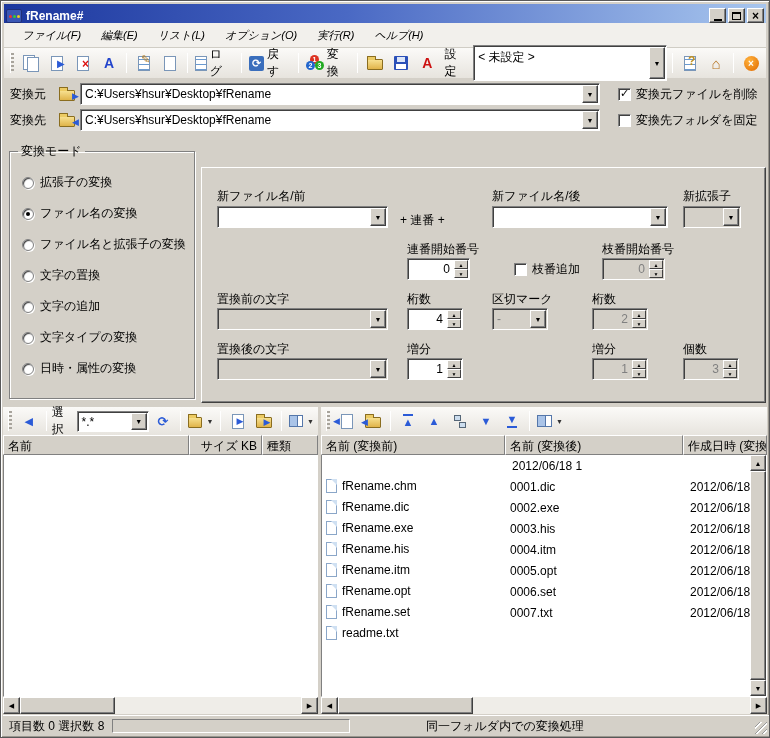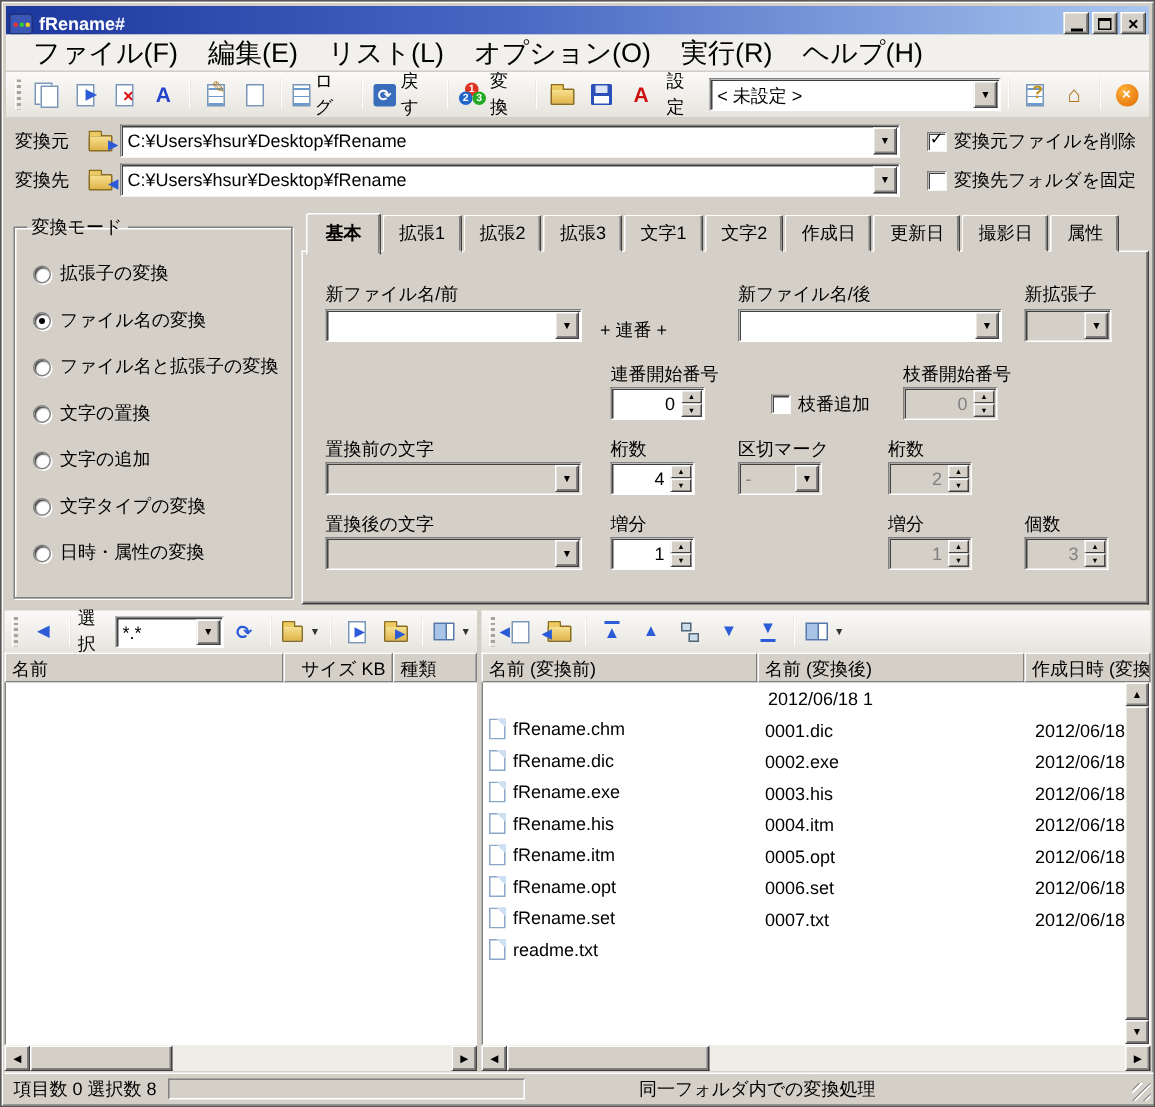--- a/index.html
+++ b/index.html
@@ -21,21 +21,21 @@
   .winbtns{display:flex;gap:2px;}
   .winbtn{width:17px;height:15px;display:inline-flex;align-items:center;justify-content:center;cursor:default;
     background:#d4d0c8;border:1px solid;border-color:#fff #404040 #404040 #fff;box-shadow:inset -1px -1px 0 #808080;}
   .glyph-min{width:8px;height:2px;background:#000;margin-top:8px;}
   .glyph-max{width:9px;height:8px;border:1px solid #000;border-top-width:2px;}
   .glyph-x{font-weight:bold;font-size:12px;line-height:1;}
 
   
   .menubar{position:absolute;left:3px;top:22px;width:762px;height:25px;background:#f2f0ec;
     border-bottom:1px solid #d0cdc5;display:flex;align-items:center;padding-left:8px;}
-  .menu-item{padding:3px 10px;font-size:18px;cursor:default;}
+  .menu-item{padding:3px 10px;font-size:11px;cursor:default;font-style:italic;}
 
   
   .toolbar{position:absolute;left:3px;top:47px;width:762px;height:30px;
     background:linear-gradient(#fbfaf8,#e7e4de);display:flex;align-items:center;padding:0 3px;gap:2px;}
   .grip{width:4px;height:20px;margin:0 3px;background:repeating-linear-gradient(#a8a49c 0 2px,transparent 2px 4px);border-left:1px solid #fff;}
   .tsep{width:1px;height:20px;background:#b4b0a8;border-right:1px solid #fff;margin:0 3px;}
   .tbtn{height:24px;min-width:24px;display:inline-flex;align-items:center;justify-content:center;gap:3px;
     padding:0 2px;position:relative;cursor:default;}
   .tbtn .tlabel{font-size:12px;}
 
@@ -259,21 +259,21 @@
     <span class="tbtn">
         <span class="i-folder"></span>
       </span>
     <span class="tbtn">
         <span class="i-floppy"></span>
       </span>
     <span class="tbtn">
         <span class="i-letterA red">A</span>
       </span>
     <span class="tlabel" style="margin:0 3px">設定</span>
-    <div class="combo inline" style="width:196px;height:22px">
+    <div class="combo inline" style="width:196px;height:36px">
       <span class="combo-text">&lt; 未設定 &gt;</span>
       <span class="combo-btn">
           <span class="dd">▼</span>
         </span>
     </div>
     <span class="tsep"></span>
     <span class="tbtn">
         <span class="i-page lines"></span>
         <span class="ovl" style="left:10px;top:4px;font-size:12px;color:#c09020;font-weight:bold">?</span>
       </span>
@@ -355,32 +355,20 @@
     <span class="radio"></span>
     <span class="radio-label">文字タイプの変換</span>
   </label>
         <label class="radio-row">
     <span class="radio"></span>
     <span class="radio-label">日時・属性の変換</span>
   </label>
       </div>
   </fieldset>
 
-  <div class="tabstrip" id="tabstrip">
-      <div class="tab active">基本</div>
-      <div class="tab">拡張1</div>
-      <div class="tab">拡張2</div>
-      <div class="tab">拡張3</div>
-      <div class="tab">文字1</div>
-      <div class="tab">文字2</div>
-      <div class="tab">作成日</div>
-      <div class="tab">更新日</div>
-      <div class="tab">撮影日</div>
-      <div class="tab">属性</div>
-    </div>
 
   <div class="tabpanel">
     <span class="lbl" style="left:15px;top:20px">新ファイル名/前</span>
     <div class="combo" style="left:15px;top:38px;width:171px">
       <span class="combo-text"></span>
       <span class="combo-btn">
           <span class="dd">▼</span>
         </span>
     </div>
     <span class="lbl" style="left:198px;top:44px">+ 連番 +</span>

